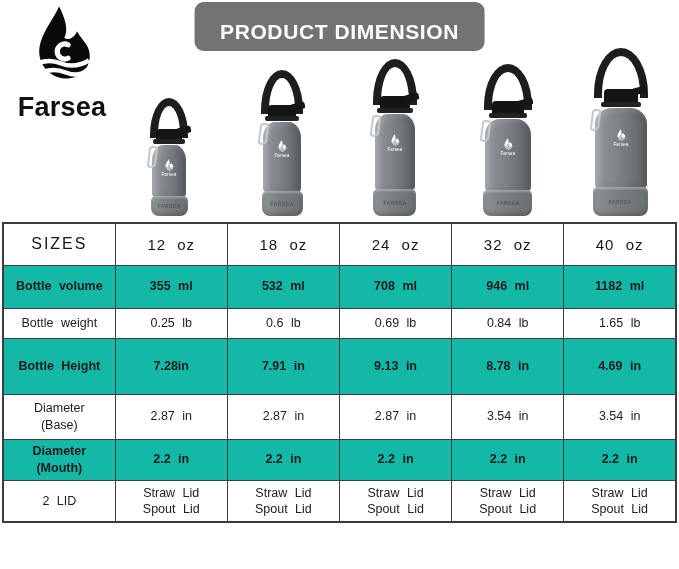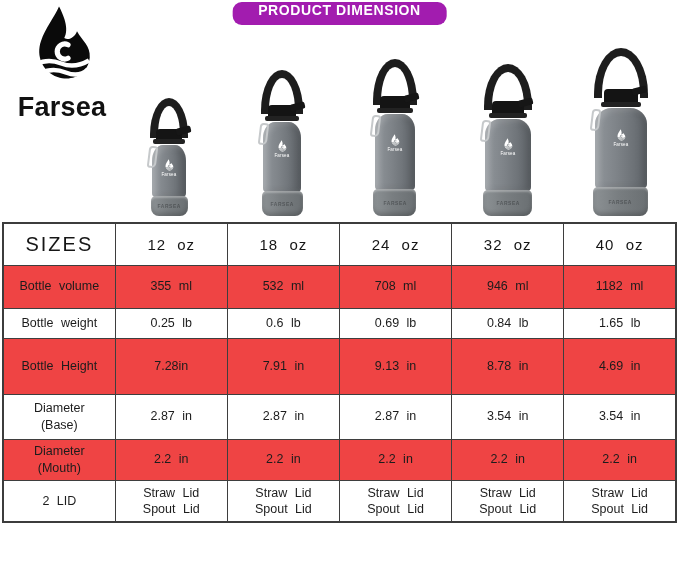--- a/index.html
+++ b/index.html
@@ -11,22 +11,22 @@
   .page { position:absolute; inset:0; }
 
   
   .brand { position:absolute; left:8px; top:5px; width:108px; text-align:center; }
   .brand-mark { width:76px; height:84px; display:block; margin:0 auto; color:#0a0a0a; --cut:#ffffff; }
   .brand-name { display:block; font-size:27px; font-weight:bold; letter-spacing:0.2px; color:#111; margin-top:3px; }
 
   
   .title {
     position:absolute; top:2px; left:50%; transform:translateX(-50%);
-    background:#a21caf; color:#ffffff; font-size:14px; font-weight:bold;
-    letter-spacing:0.6px; padding:0 26px 7px; border-radius:9px; white-space:nowrap;
+    background:#737373; color:#ffffff; font-size:21px; font-weight:bold;
+    letter-spacing:0.6px; padding:18px 26px 7px; border-radius:9px; white-space:nowrap;
   }
 
   
   .bottles { position:absolute; left:113px; top:40px; width:564px; height:176px; display:flex; align-items:flex-end; }
   .bottle-cell { flex:1; display:flex; justify-content:center; align-items:flex-end; }
   .bottle { display:flex; flex-direction:column; align-items:center; position:relative; }
 
   .handle {
     width:var(--hw); height:var(--hh);
     border:8px solid #1d1d1d; border-bottom:none;
@@ -70,23 +70,23 @@
   .b24 { --bw:40px; --bodyh:76px; --boot:27px; --lidw:30px; --lidh:14px; --hw:44px; --hh:46px; }
   .b32 { --bw:46px; --bodyh:72px; --boot:26px; --lidw:32px; --lidh:14px; --hw:48px; --hh:46px; }
   .b40 { --bw:52px; --bodyh:80px; --boot:29px; --lidw:34px; --lidh:15px; --hw:54px; --hh:50px; }
 
   
   .table-wrap { position:absolute; left:2px; top:222px; }
   table { border-collapse:collapse; table-layout:fixed; width:675px; border:2px solid #3c3c3c; }
   th, td { border:1.5px solid #3e3e3e; text-align:center; vertical-align:middle; padding:2px 1px; }
   th { font-weight:normal; }
   .hdr { font-size:15px; letter-spacing:1px; word-spacing:6px; color:#161616; }
-  .hdr-sizes { font-size:20px; letter-spacing:2px;margin-left:13px; }
+  .hdr-sizes { font-size:16px; letter-spacing:2px;margin-left:13px; }
   .rlabel, .cell { font-size:12.5px; word-spacing:4px; white-space:pre-line; line-height:1.3; color:#1c1c1c; }
-  tr.shade { background:#ef4444; }
+  tr.shade { background:#14b8a6;font-weight:bold; }
 </style>
 </head>
 <body>
 
 <svg width="0" height="0" style="position:absolute" aria-hidden="true">
   <symbol id="farsea-drop" viewBox="0 0 100 112">
     <path fill="currentColor" d="M46,2 C40,16 28,30 22,48 C15,68 24,89 44,96 C65,103 85,91 87,70 C88,54 77,48 70,35 C67,43 59,48 53,44 C60,32 52,13 46,2 Z"></path>
     <path d="M58,53 A10,10 0 1 0 58,71" fill="none" stroke="var(--cut,#fff)" stroke-width="7" stroke-linecap="round"></path>
     <path d="M16,79 Q31,71 49,78 T86,74" fill="none" stroke="var(--cut,#fff)" stroke-width="6"></path>
     <path d="M22,91 Q37,83 55,90 T84,86" fill="none" stroke="var(--cut,#fff)" stroke-width="6"></path>

